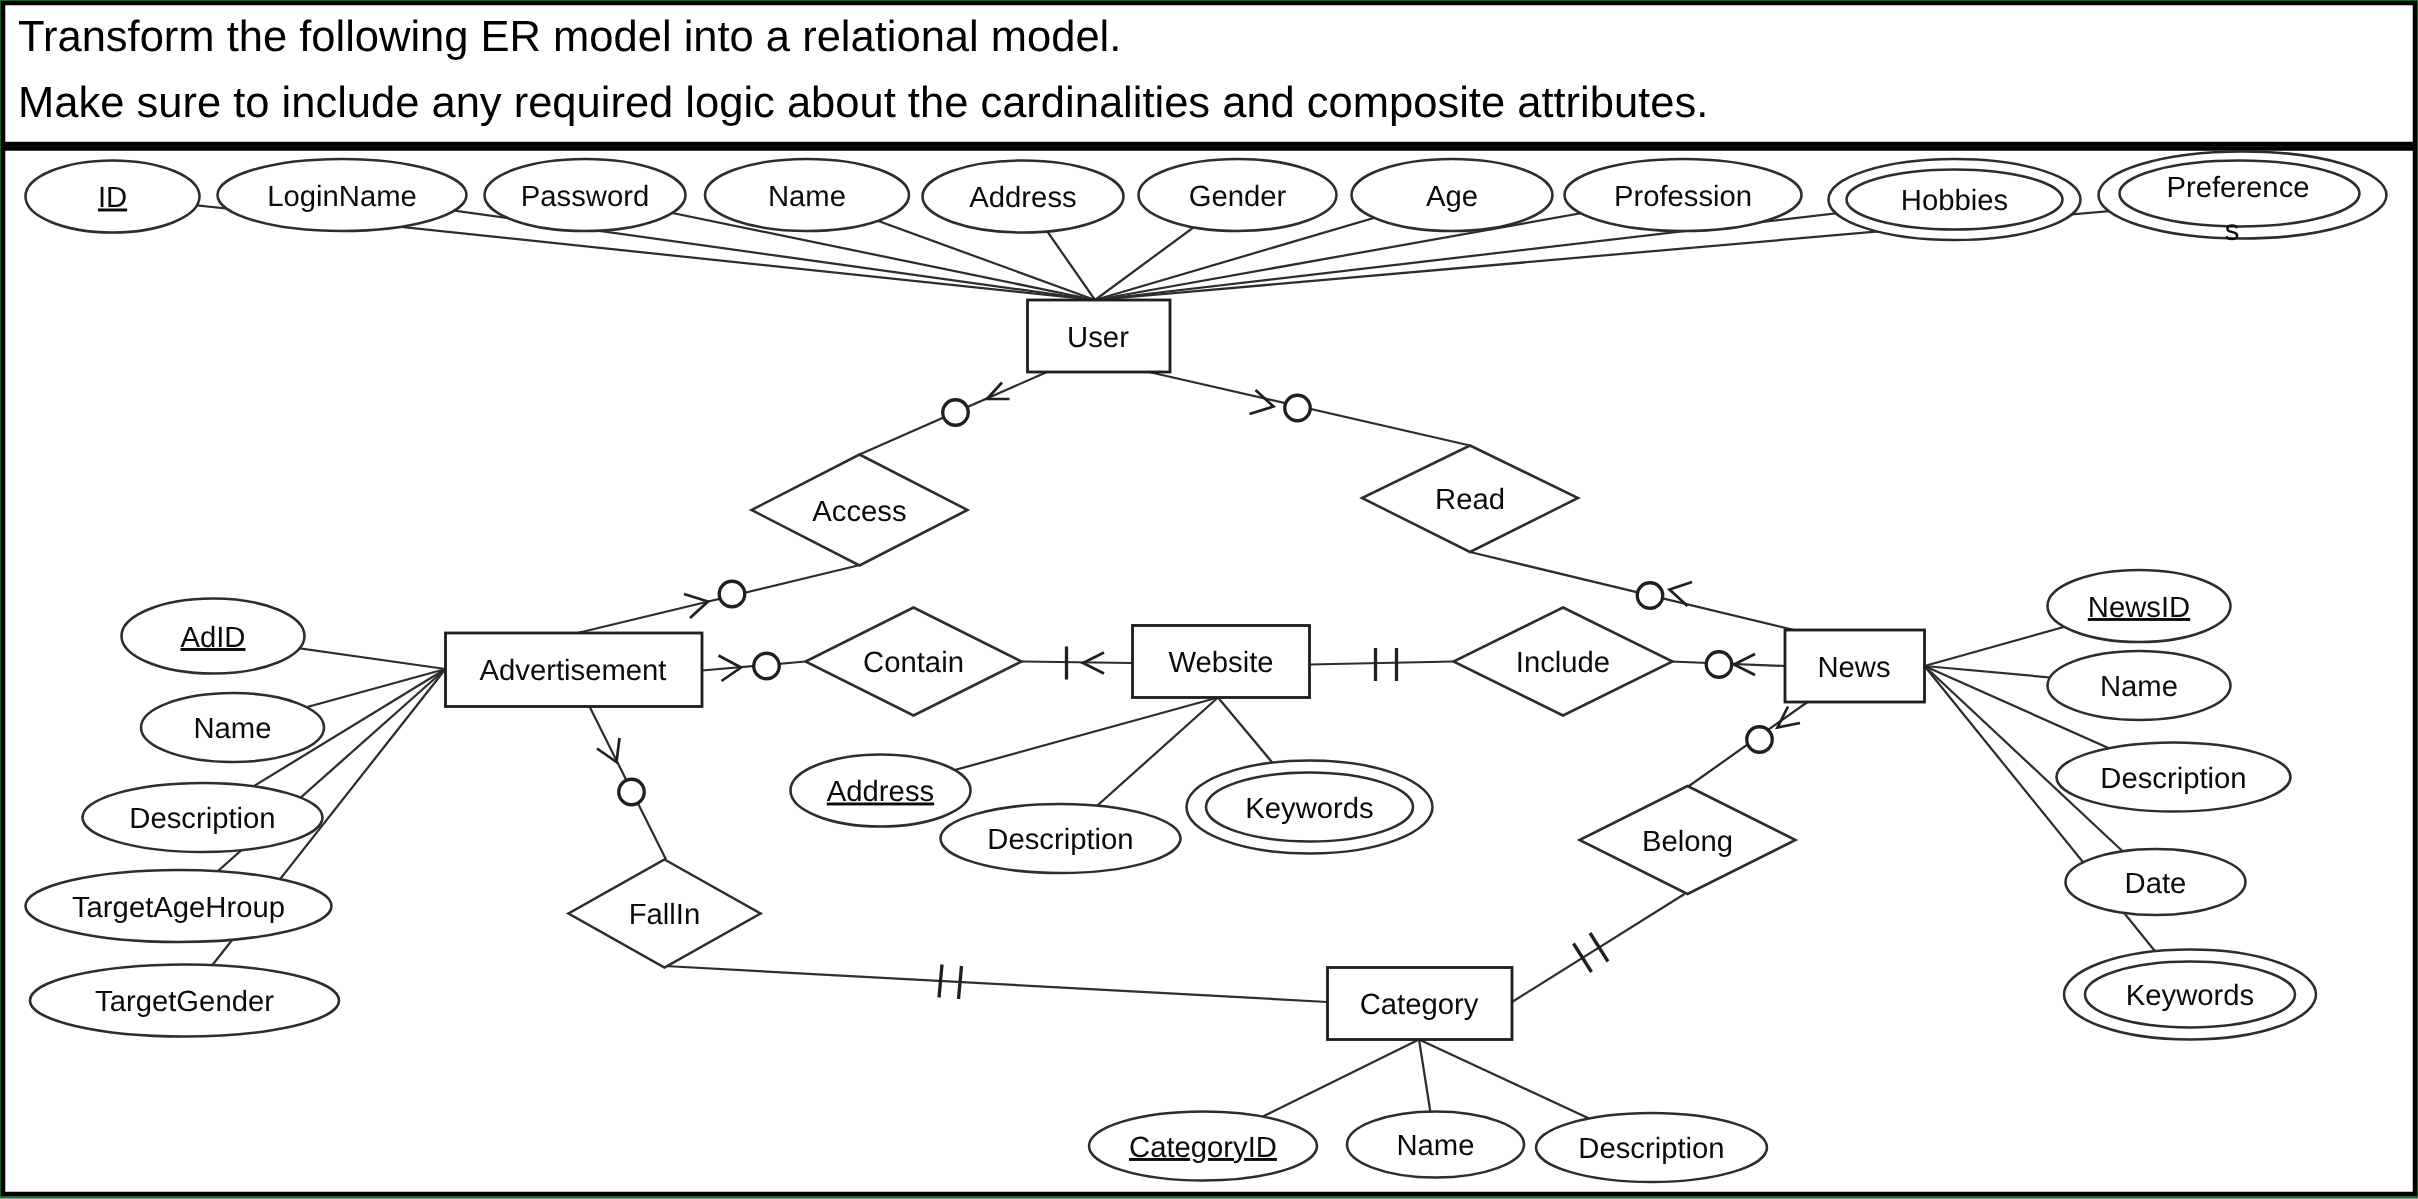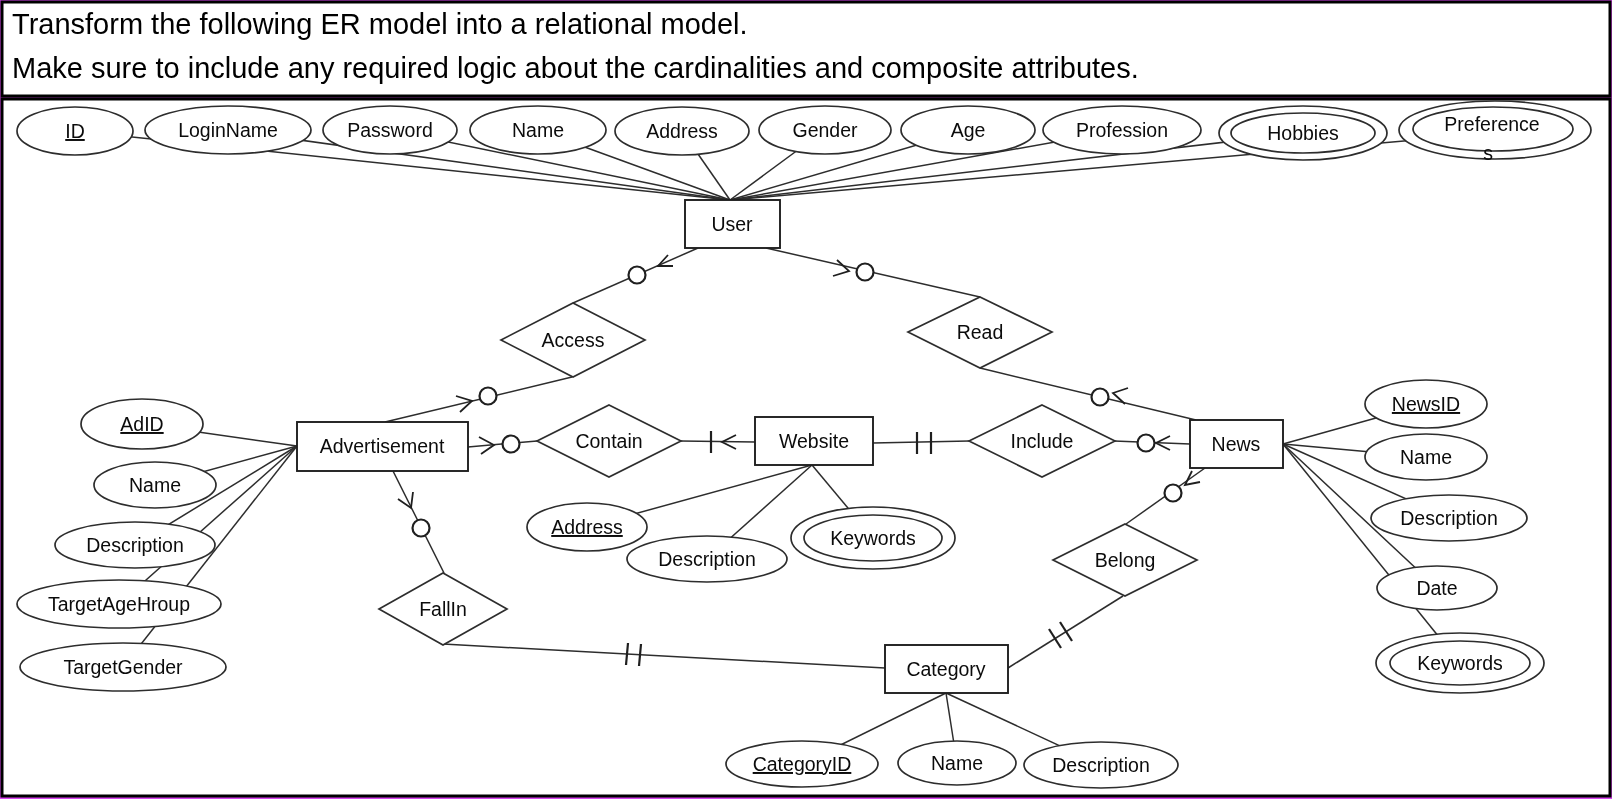--- a/index.html
+++ b/index.html
@@ -1,16 +1,16 @@
 <!DOCTYPE html>
 <html><head>
 <meta charset="utf-8">
 <style>
   html,body{margin:0;padding:0;background:#888;}
-  .canvas{position:relative;width:1612px;height:799px;background:#d946ef;overflow:hidden;}
+  .canvas{position:relative;width:1612px;height:799px;background:#15803d;overflow:hidden;}
   svg{display:block;}
   svg text{font-family:"Liberation Sans",sans-serif;font-size:19.5px;fill:#0b0b0b;text-anchor:middle;}
   svg text.hdr{font-size:29px;text-anchor:start;fill:#000;}
   svg text.key{text-decoration:underline;}
   .ln{stroke:#2d2d2d;stroke-width:1.5;fill:none;}
   .shape{fill:#ffffff;stroke:#2d2d2d;stroke-width:1.7;}
   .box{fill:#ffffff;stroke:#1f1f1f;stroke-width:1.9;}
   .frame{fill:#ffffff;stroke:#000000;stroke-width:3;}
   .mark{fill:#ffffff;stroke:#1f1f1f;stroke-width:2.2;}
   .chev{fill:none;stroke:#1f1f1f;stroke-width:1.8;}

